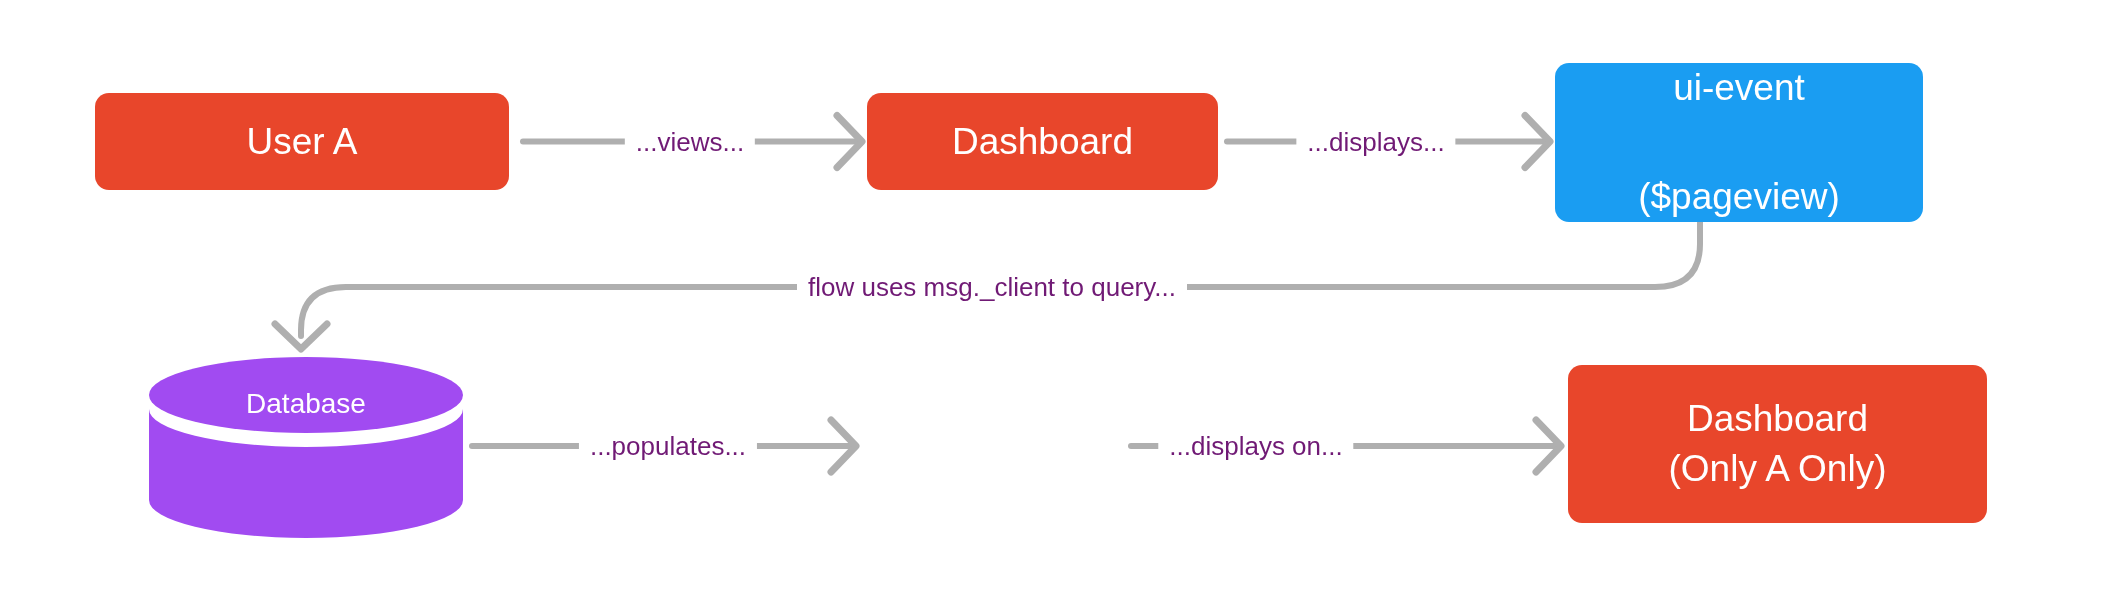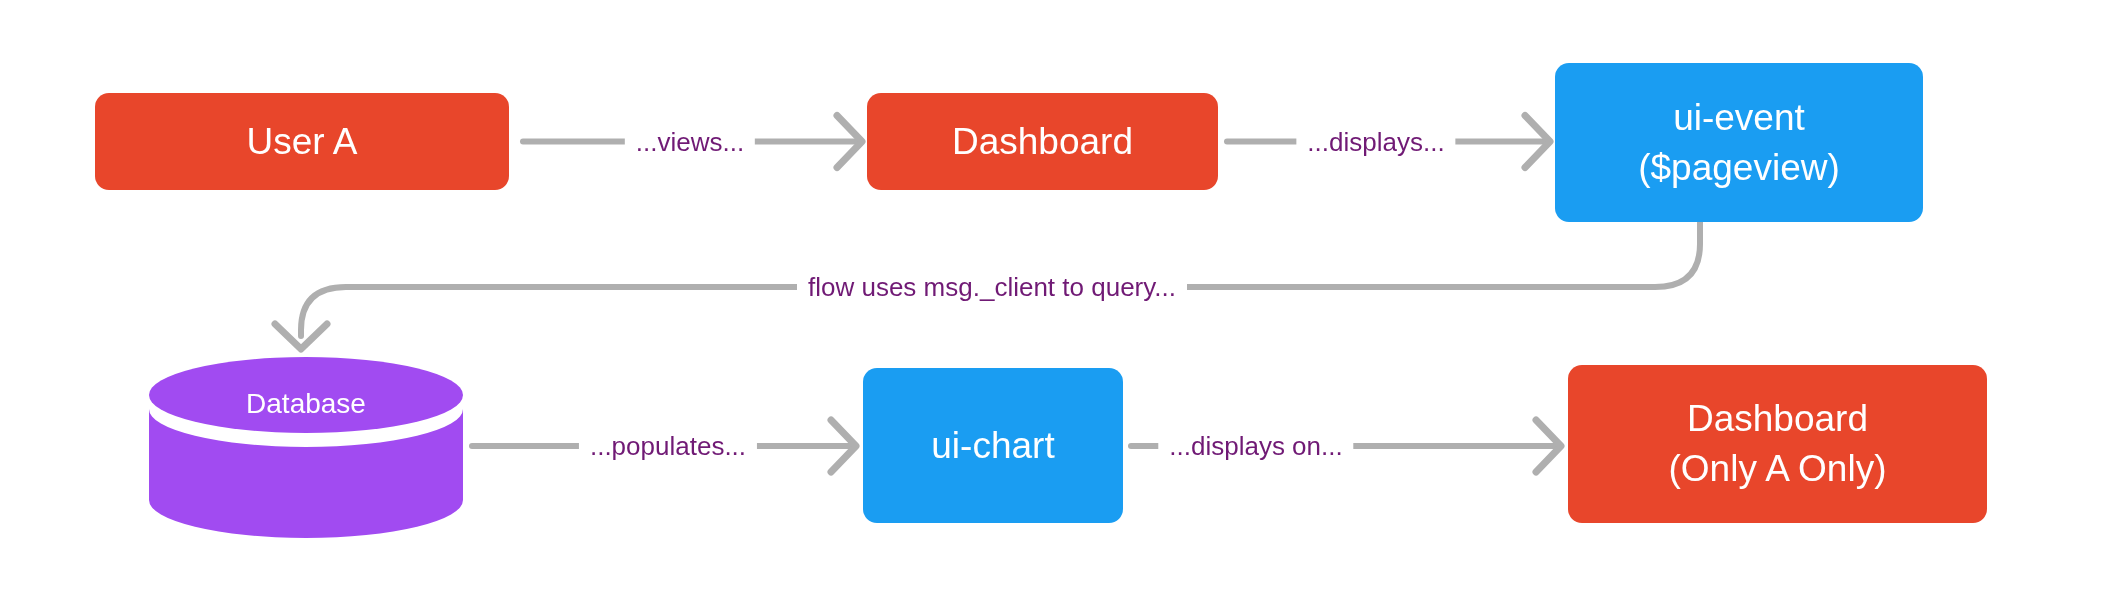--- a/index.html
+++ b/index.html
@@ -53,30 +53,27 @@
   </svg>
 
   <div class="node node-red" style="left:95px;top:93px;width:414px;height:97px;">
     <span>User A</span>
   </div>
 
   <div class="node node-red" style="left:867px;top:93px;width:351px;height:97px;">
     <span>Dashboard</span>
   </div>
 
-  <div class="node node-blue" style="left:1555px;top:63px;width:368px;height:159px;">
+  <div class="node node-blue" style="left:1555px;top:63px;width:368px;height:159px;justify-content:space-between;">
     <span>ui-event</span>
     <span>($pageview)</span>
   </div>
 
   <div class="cyl-label" style="left:306px;top:404px;">Database</div>
 
-  <div class="node node-blue" style="left:863px;top:368px;width:260px;height:155px;">
-    <span>ui-chart</span>
-  </div>
 
   <div class="node node-red" style="left:1568px;top:365px;width:419px;height:158px;">
     <span>Dashboard</span>
     <span>(Only A Only)</span>
   </div>
 
   <div class="edge-label" style="left:690px;top:141.5px;">...views...</div>
 
   <div class="edge-label" style="left:1376px;top:141.5px;">...displays...</div>
 

